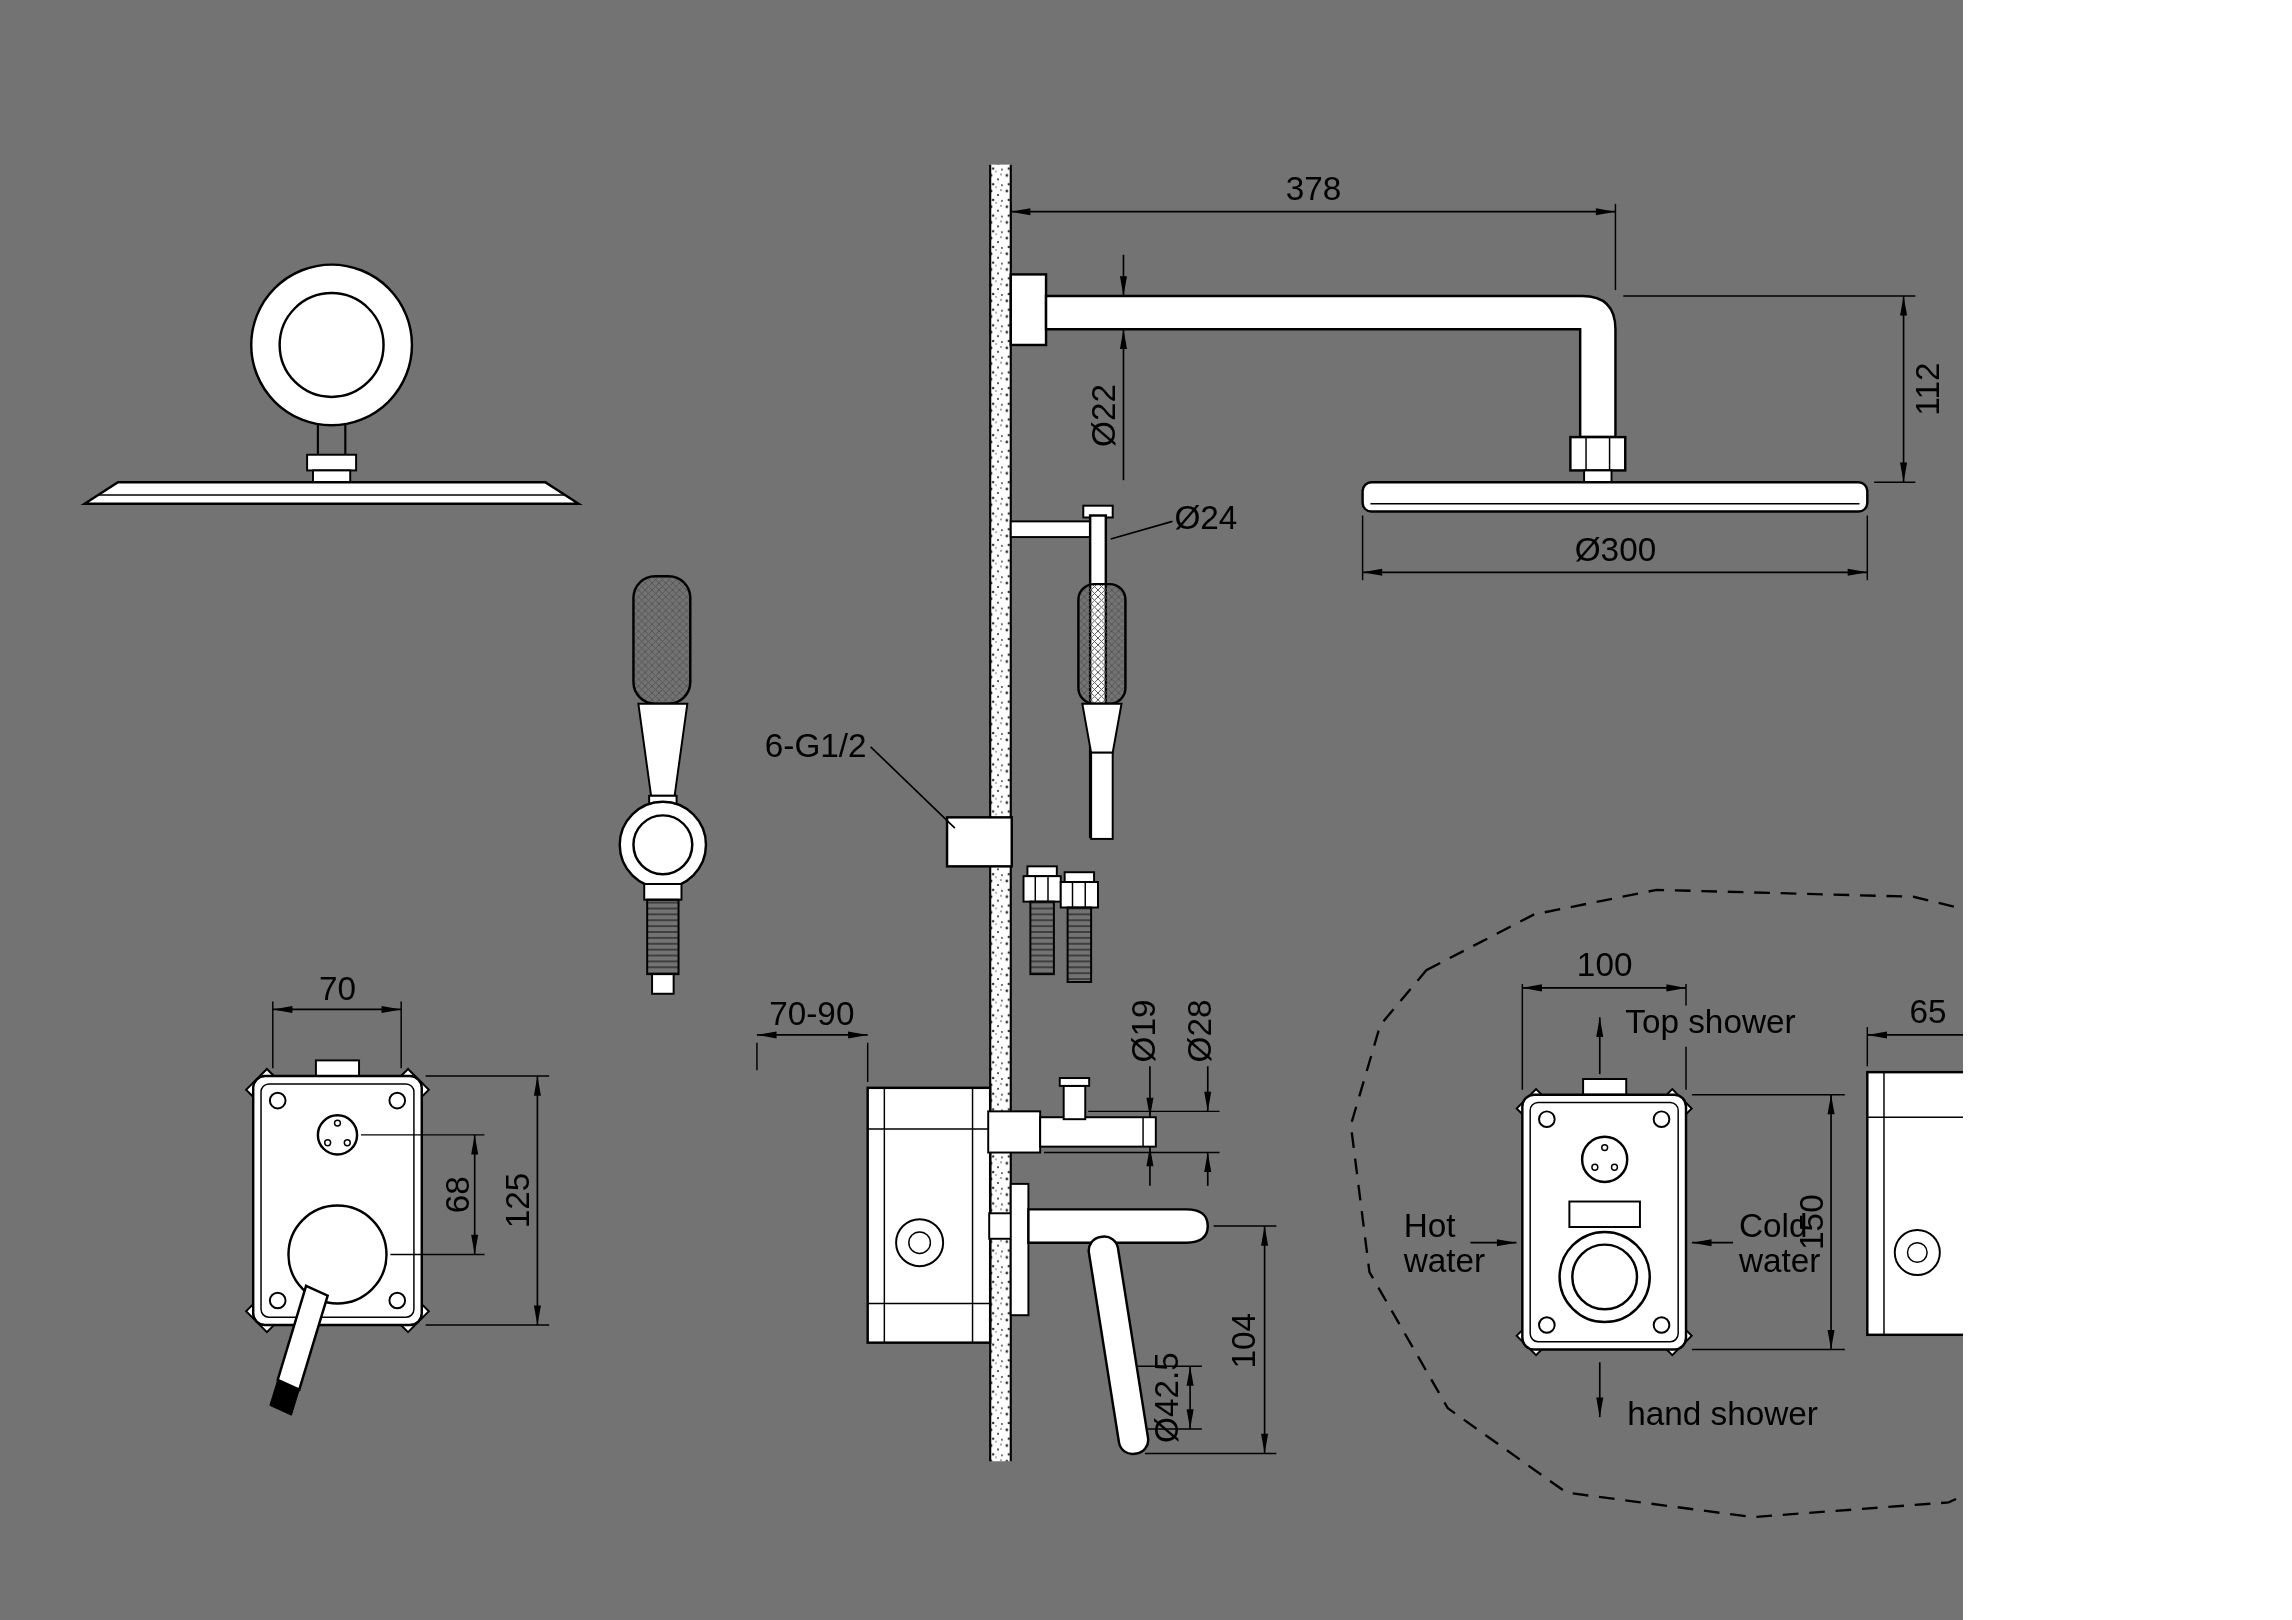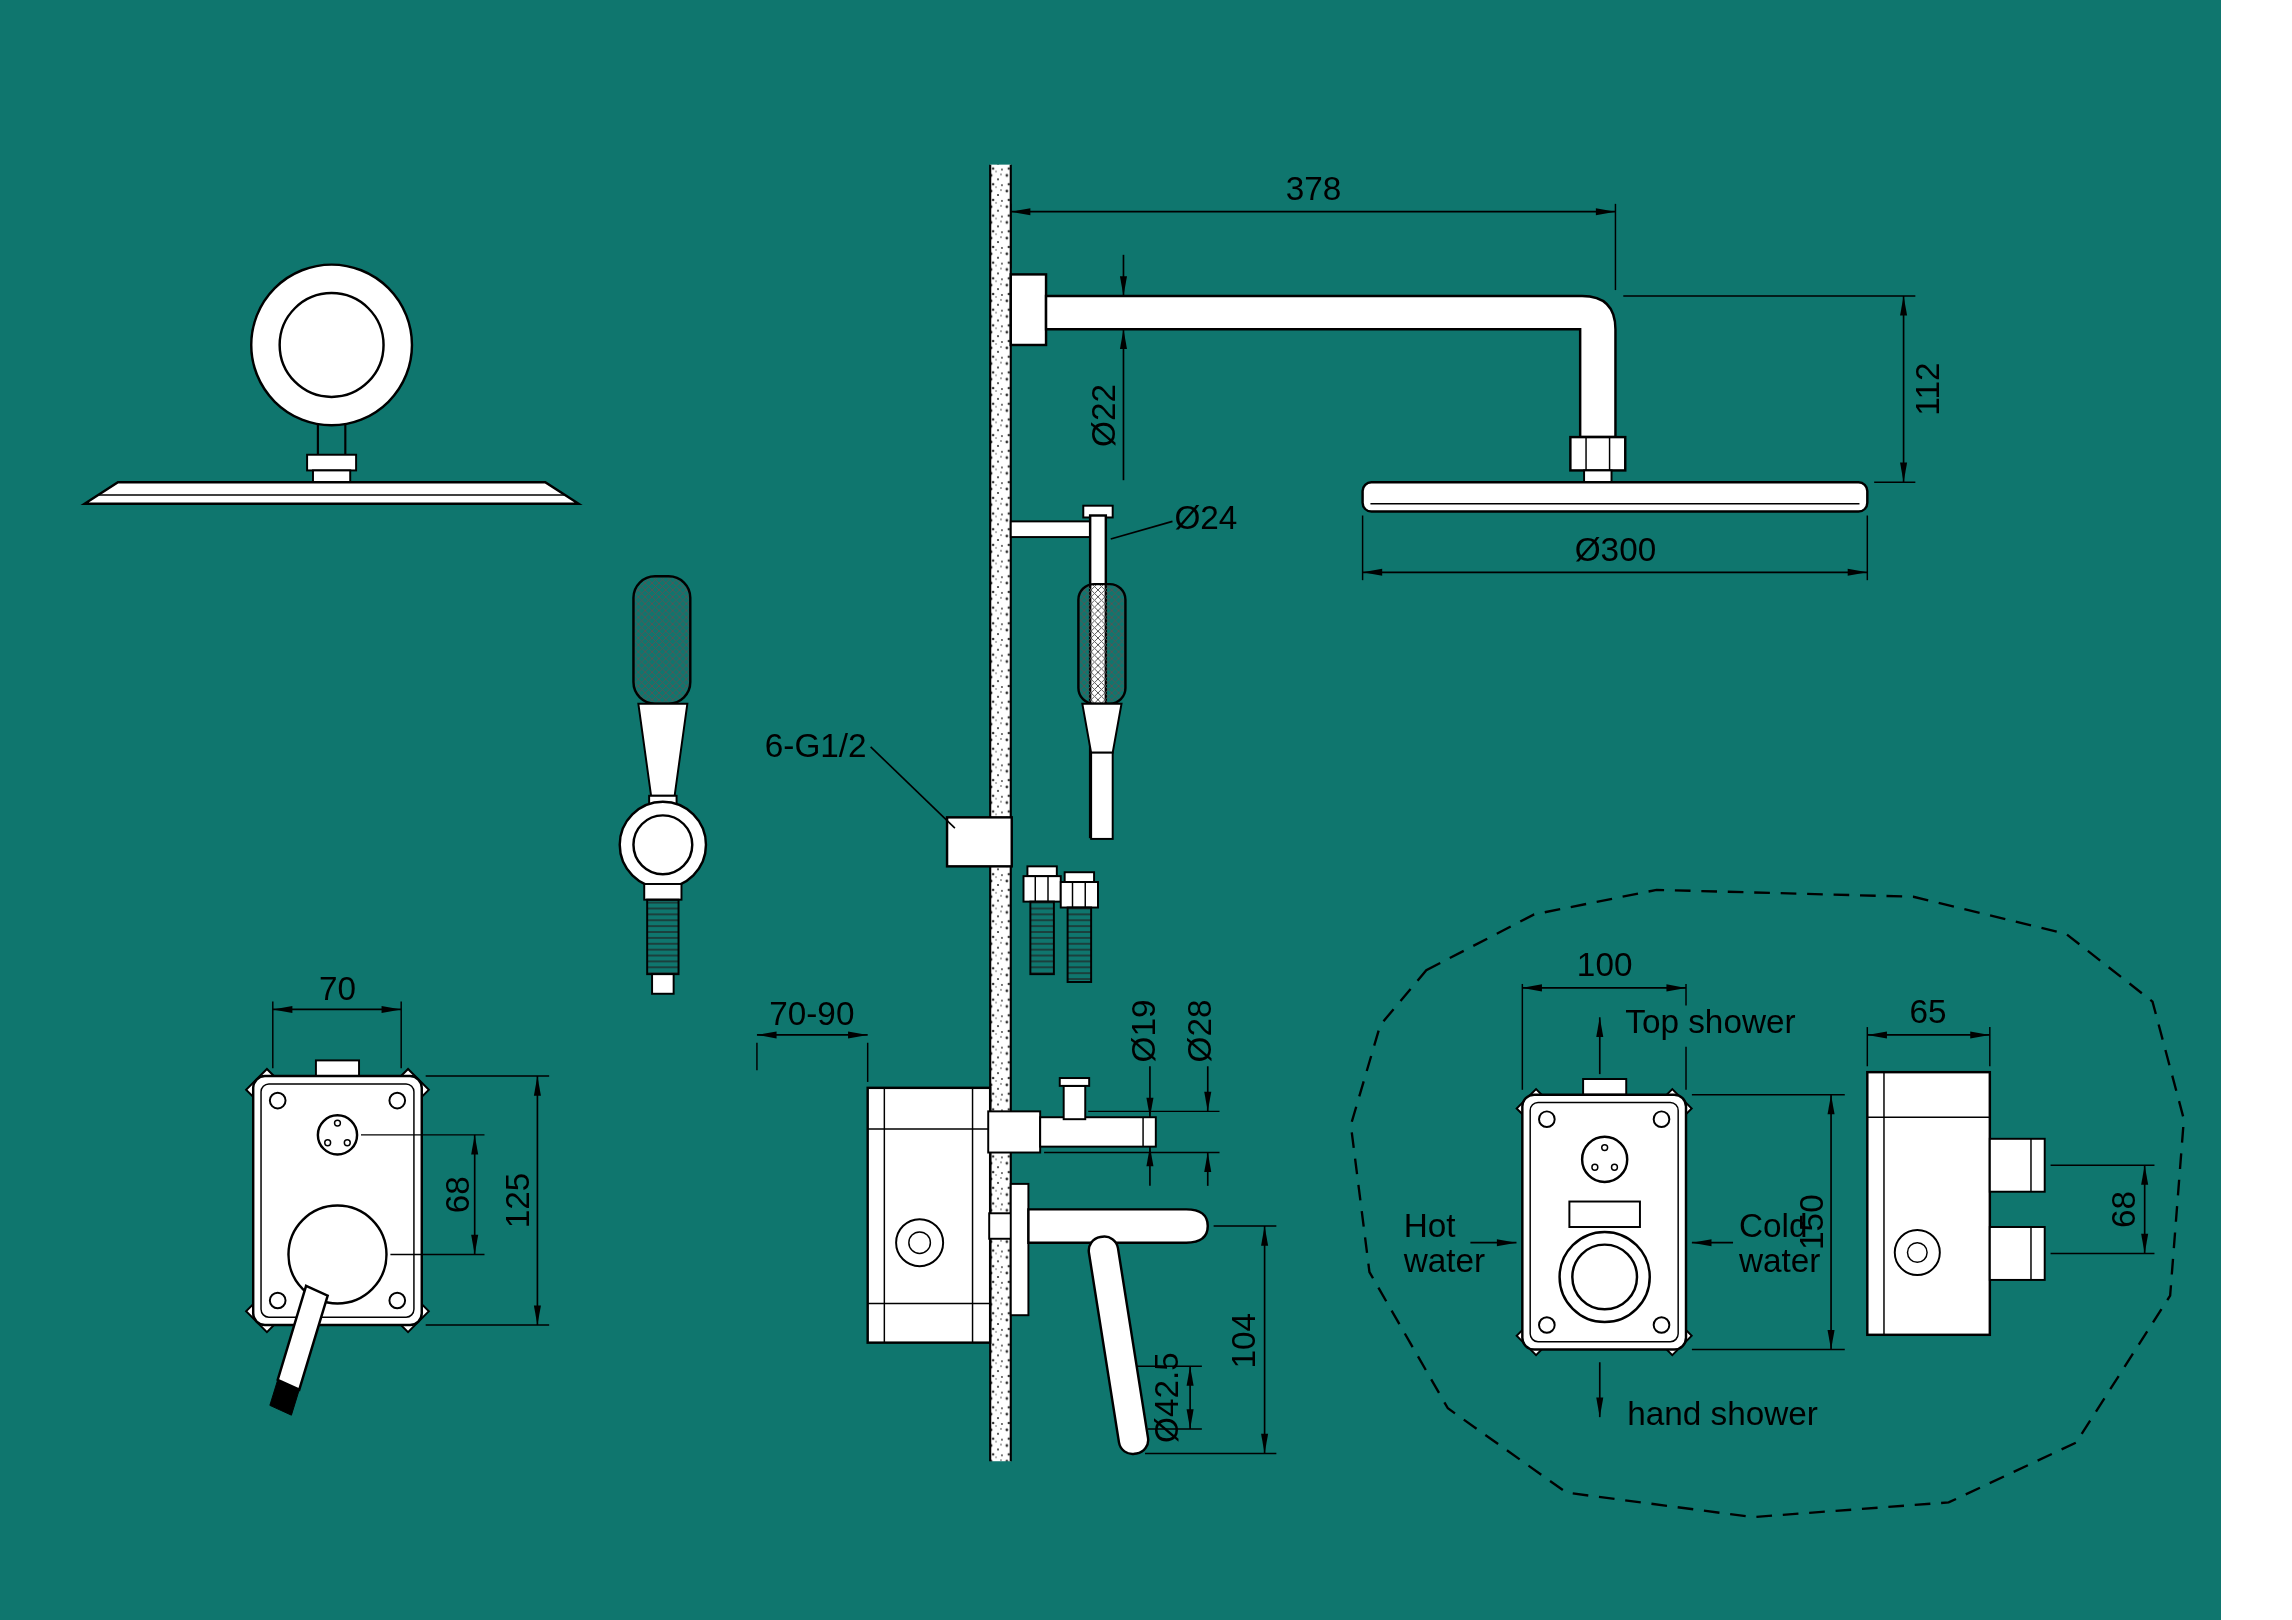--- a/index.html
+++ b/index.html
@@ -1,16 +1,16 @@
 <!DOCTYPE html>
 <html><head>
 <meta charset="utf-8">
 <style>
   html,body{margin:0;padding:0;background:#fff;}
-  .canvas{position:relative;width:2221px;height:1620px;background:#0f766e;overflow:hidden;}
+  .canvas{position:relative;width:1963px;height:1620px;background:#737373;overflow:hidden;}
   svg{position:absolute;left:0;top:0;}
   text{font-family:"Liberation Sans",sans-serif;font-size:34px;fill:#000;text-anchor:middle;}
   .as{text-anchor:start;}
   .vc{dominant-baseline:central;}
   .o{fill:#fff;stroke:#000;stroke-width:2.5;}
   .o2{fill:#fff;stroke:#000;stroke-width:2;}
   .ln{stroke:#000;stroke-width:2.2;fill:none;}
   .thin{stroke:#000;stroke-width:1.5;fill:none;}
   .dim{stroke:#000;stroke-width:1.7;fill:none;}
   .dash{stroke:#000;stroke-width:2.4;fill:none;stroke-dasharray:16 11;}

